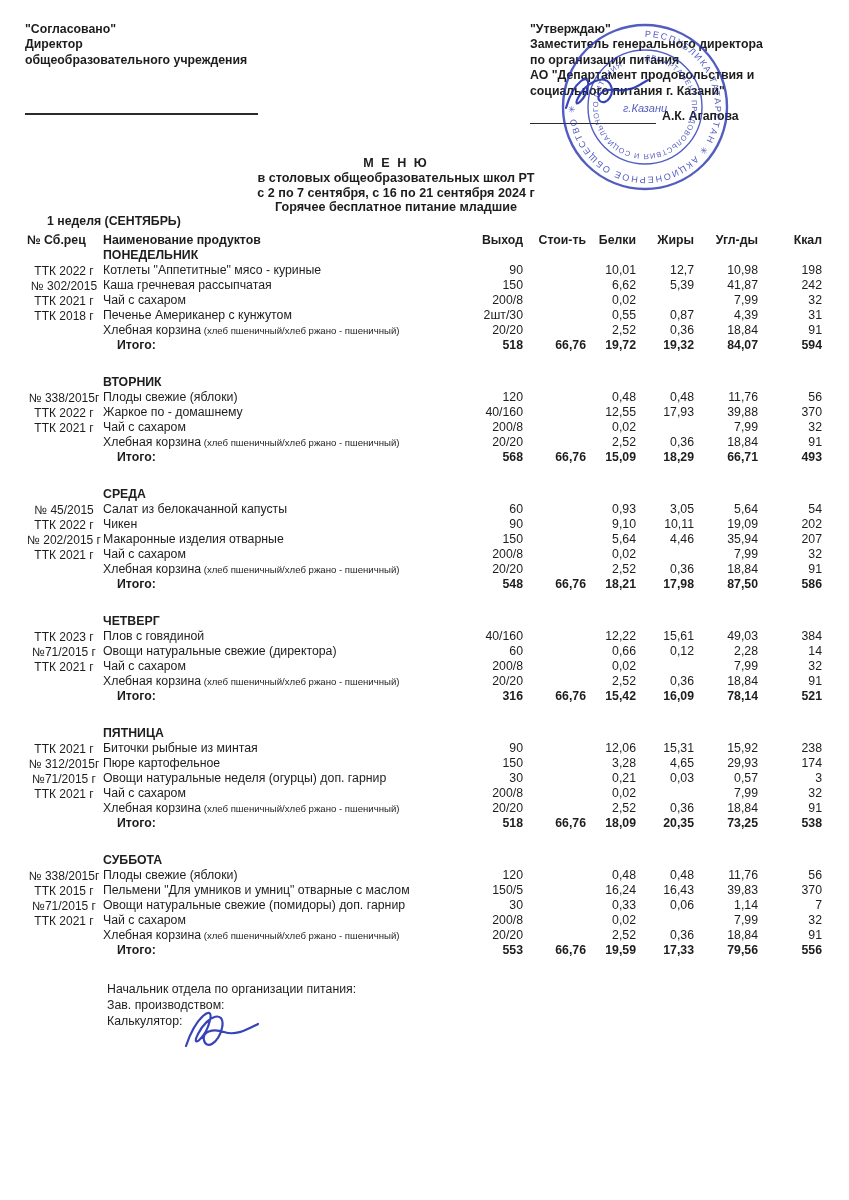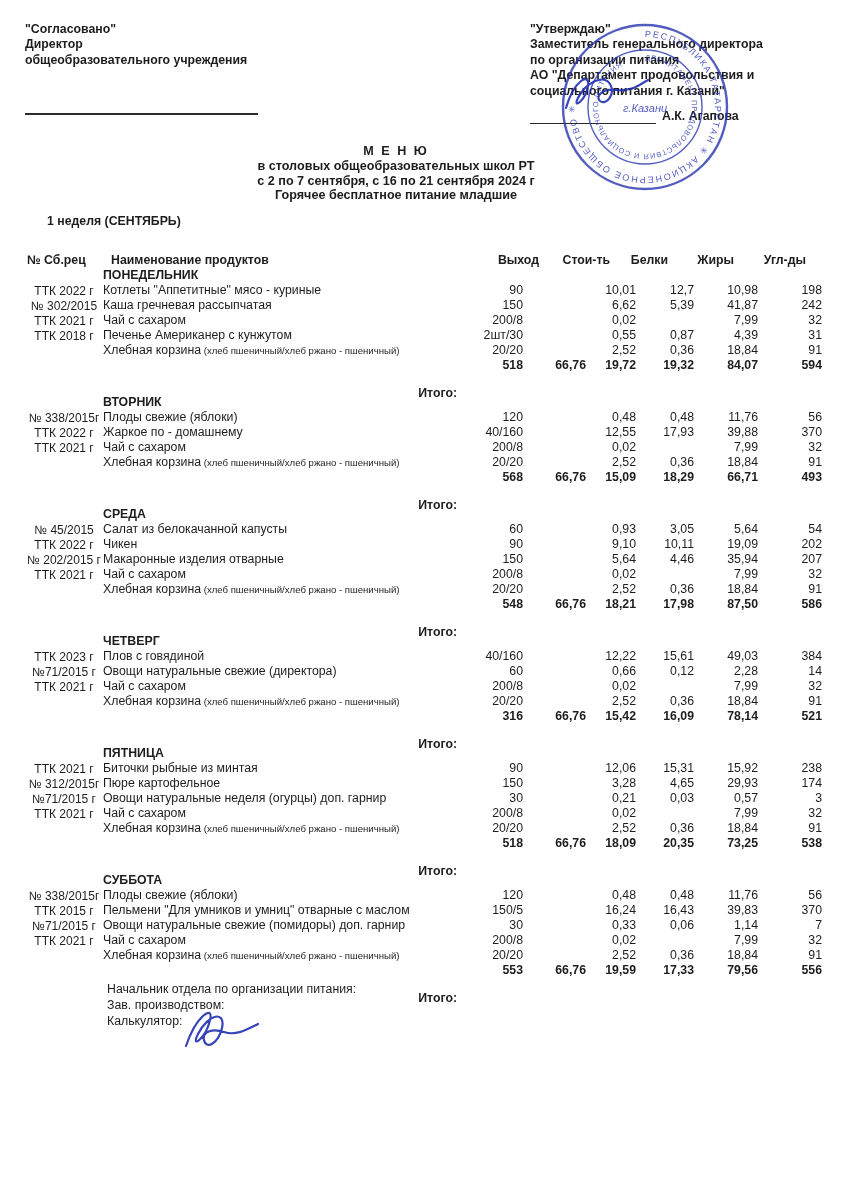--- a/index.html
+++ b/index.html
@@ -8,35 +8,35 @@
     font-family:"Liberation Sans",sans-serif;color:#1d1d1d;overflow:hidden;
   }
   
   .hdr-left{position:absolute;left:25px;top:22px;font-weight:bold;font-size:12.3px;line-height:15.4px;}
   .hdr-left .uline{margin-top:45px;width:233px;border-bottom:2px solid #2b2b2b;height:0;}
   .hdr-right{position:absolute;left:530px;top:22px;font-weight:bold;font-size:12.3px;line-height:15.4px;width:305px;}
   .sign-row{margin-top:10px;display:flex;align-items:flex-end;}
   .sign-row .line{display:inline-block;width:126px;border-bottom:1.8px solid #2b2b2b;height:12px;}
   .sign-row .name{margin-left:6px;text-align:center;}
   
-  .title{position:absolute;left:0;top:144px;width:792px;text-align:center;font-weight:bold;font-size:12.6px;line-height:14.8px;}
+  .title{position:absolute;left:0;top:156px;width:792px;text-align:center;font-weight:bold;font-size:12.6px;line-height:14.8px;}
   .title .t1{letter-spacing:2px;}
   
   .menu{position:absolute;left:25px;top:214px;width:801px;font-size:12.3px;}
   .week{font-weight:bold;padding-left:22px;height:15px;line-height:15px;}
   .row{display:grid;grid-template-columns:78px 340px 84px 63px 50px 58px 64px 64px;height:15px;line-height:15px;}
-  .head-row{font-weight:bold;margin-top:24px;gap:8px;}
+  .head-row{font-weight:bold;margin-top:4px;}
   .cell{white-space:nowrap;}
   .c-rec{font-size:12px;text-align:center;padding-top:1px;}
   .c-rech{font-weight:bold;padding-left:2px;}
   .c-num{text-align:right;padding-right:4px;font-variant-numeric:tabular-nums;}
   .c-day{font-weight:bold;}
   .note{font-size:9.6px;}
   .total-row{font-weight:bold;}
-  .c-total-label{text-align:right;position:relative;left:14px;margin-top:28px;}
+  .c-total-label{text-align:left;position:relative;left:14px;}
   #menu-days .day-section + .day-section{margin-top:22px;}
   
   .footer{position:absolute;left:107px;top:982px;font-size:12.3px;line-height:15.8px;}
   
   .stamp{position:absolute;left:558px;top:20px;opacity:.8;}
   .sig-top{position:absolute;left:560px;top:68px;}
   .sig-bottom{position:absolute;left:172px;top:994px;}
 </style>
 </head>
 <body>

